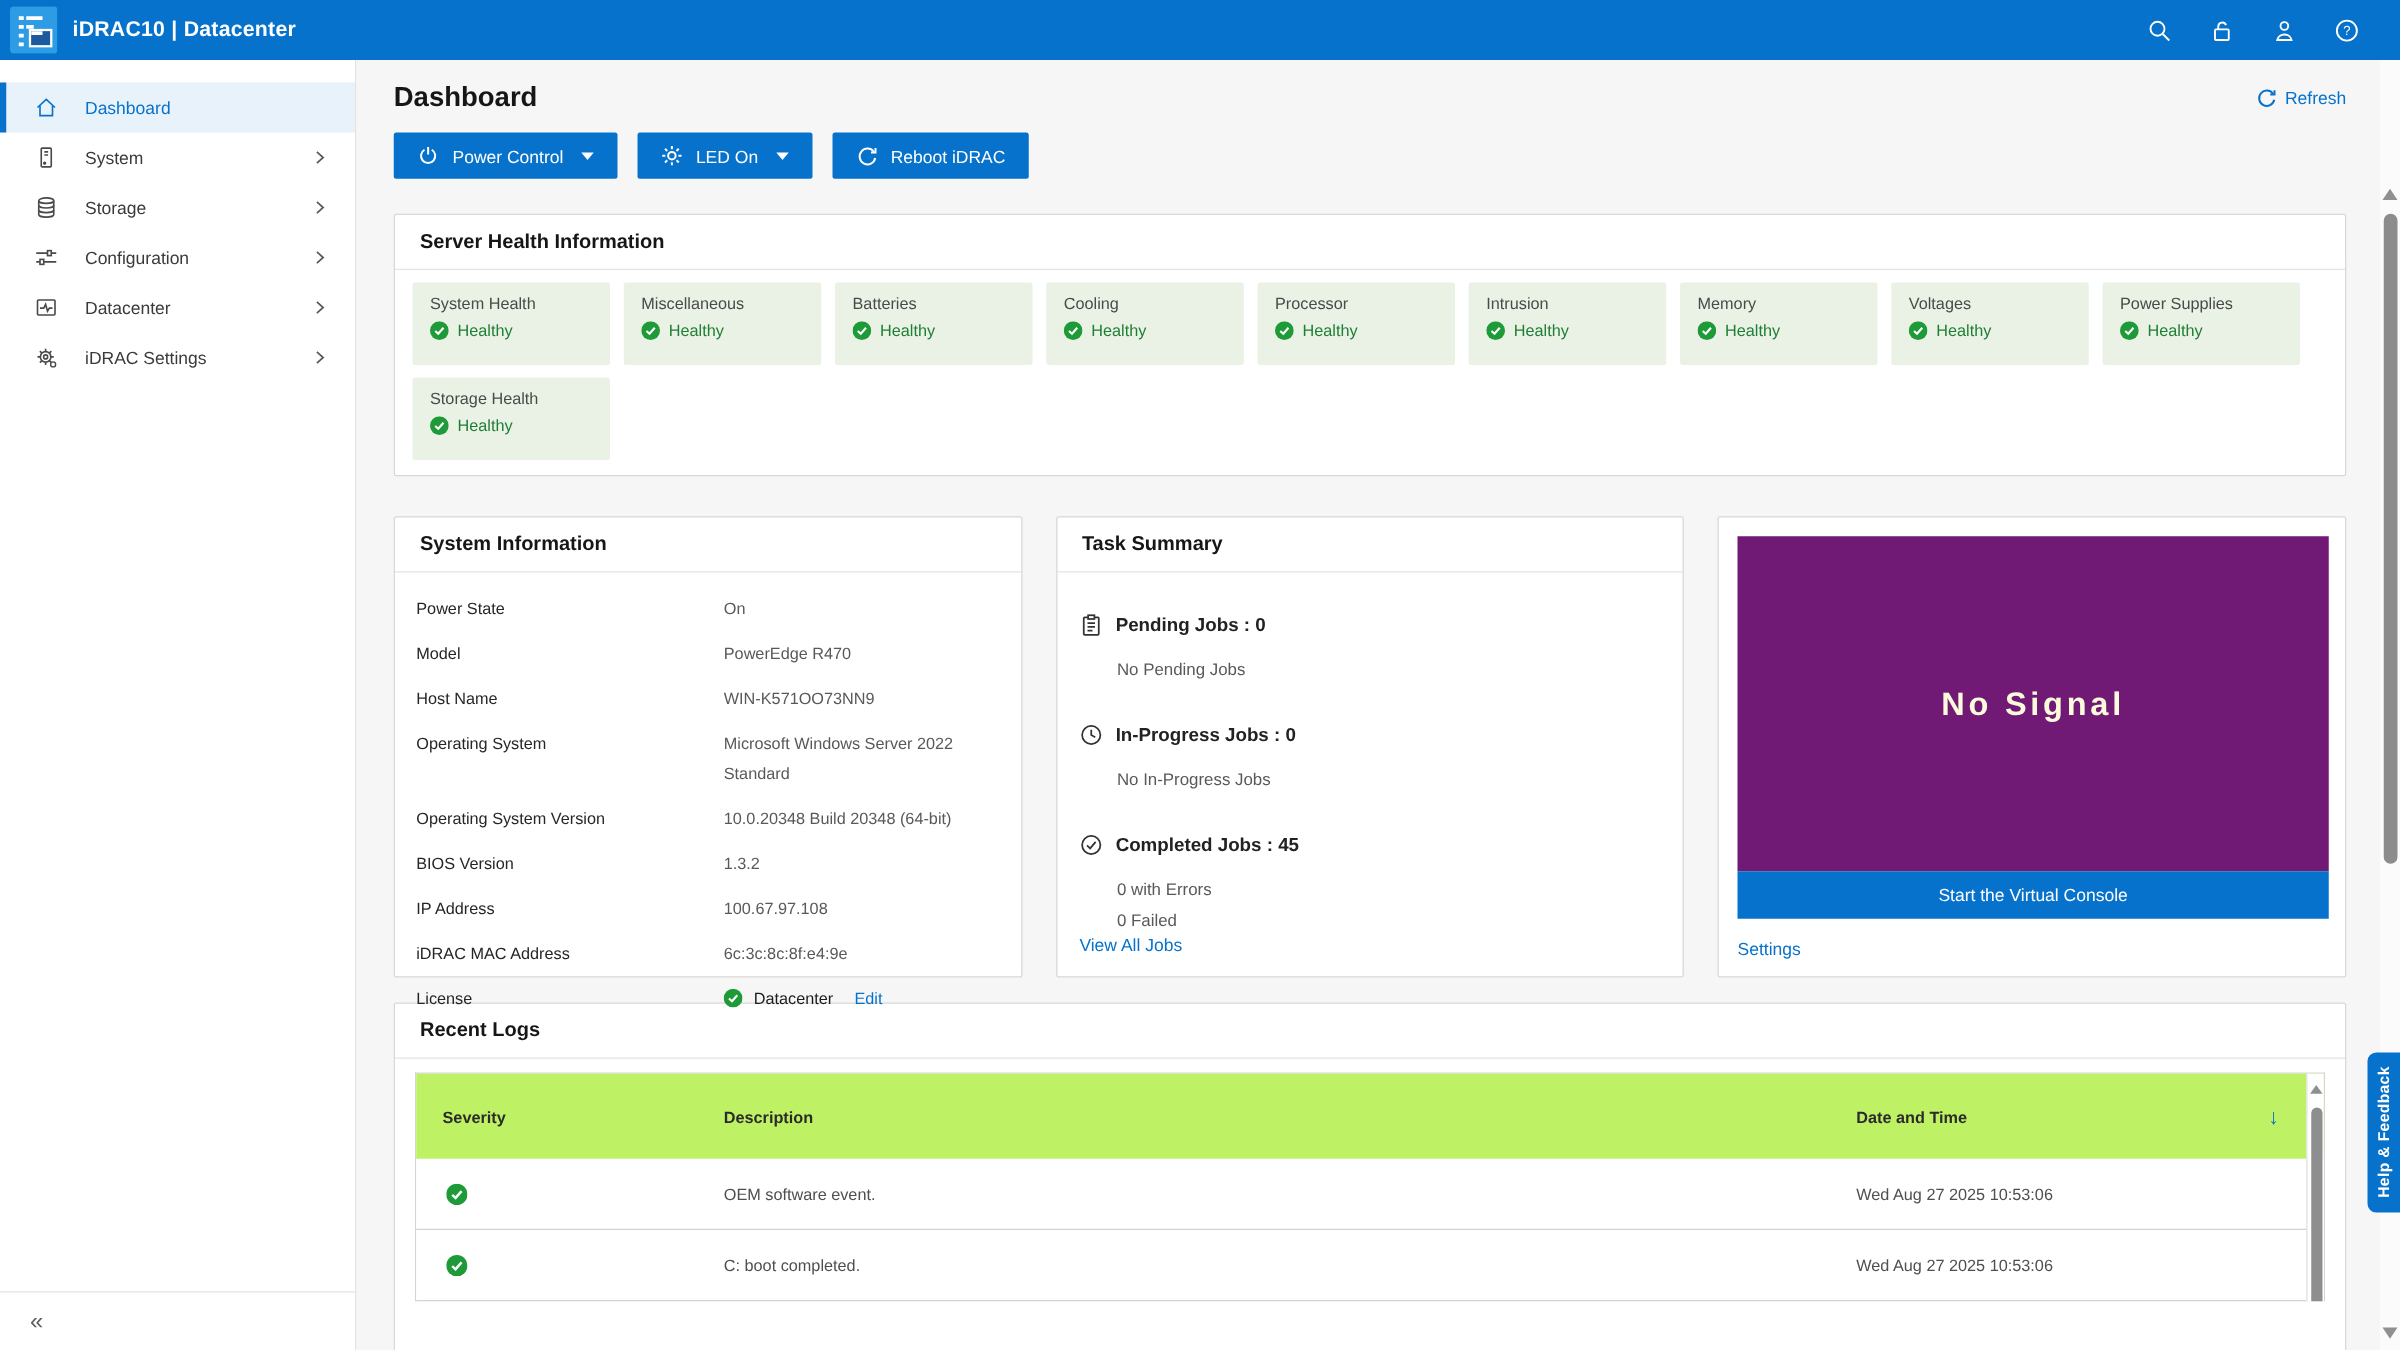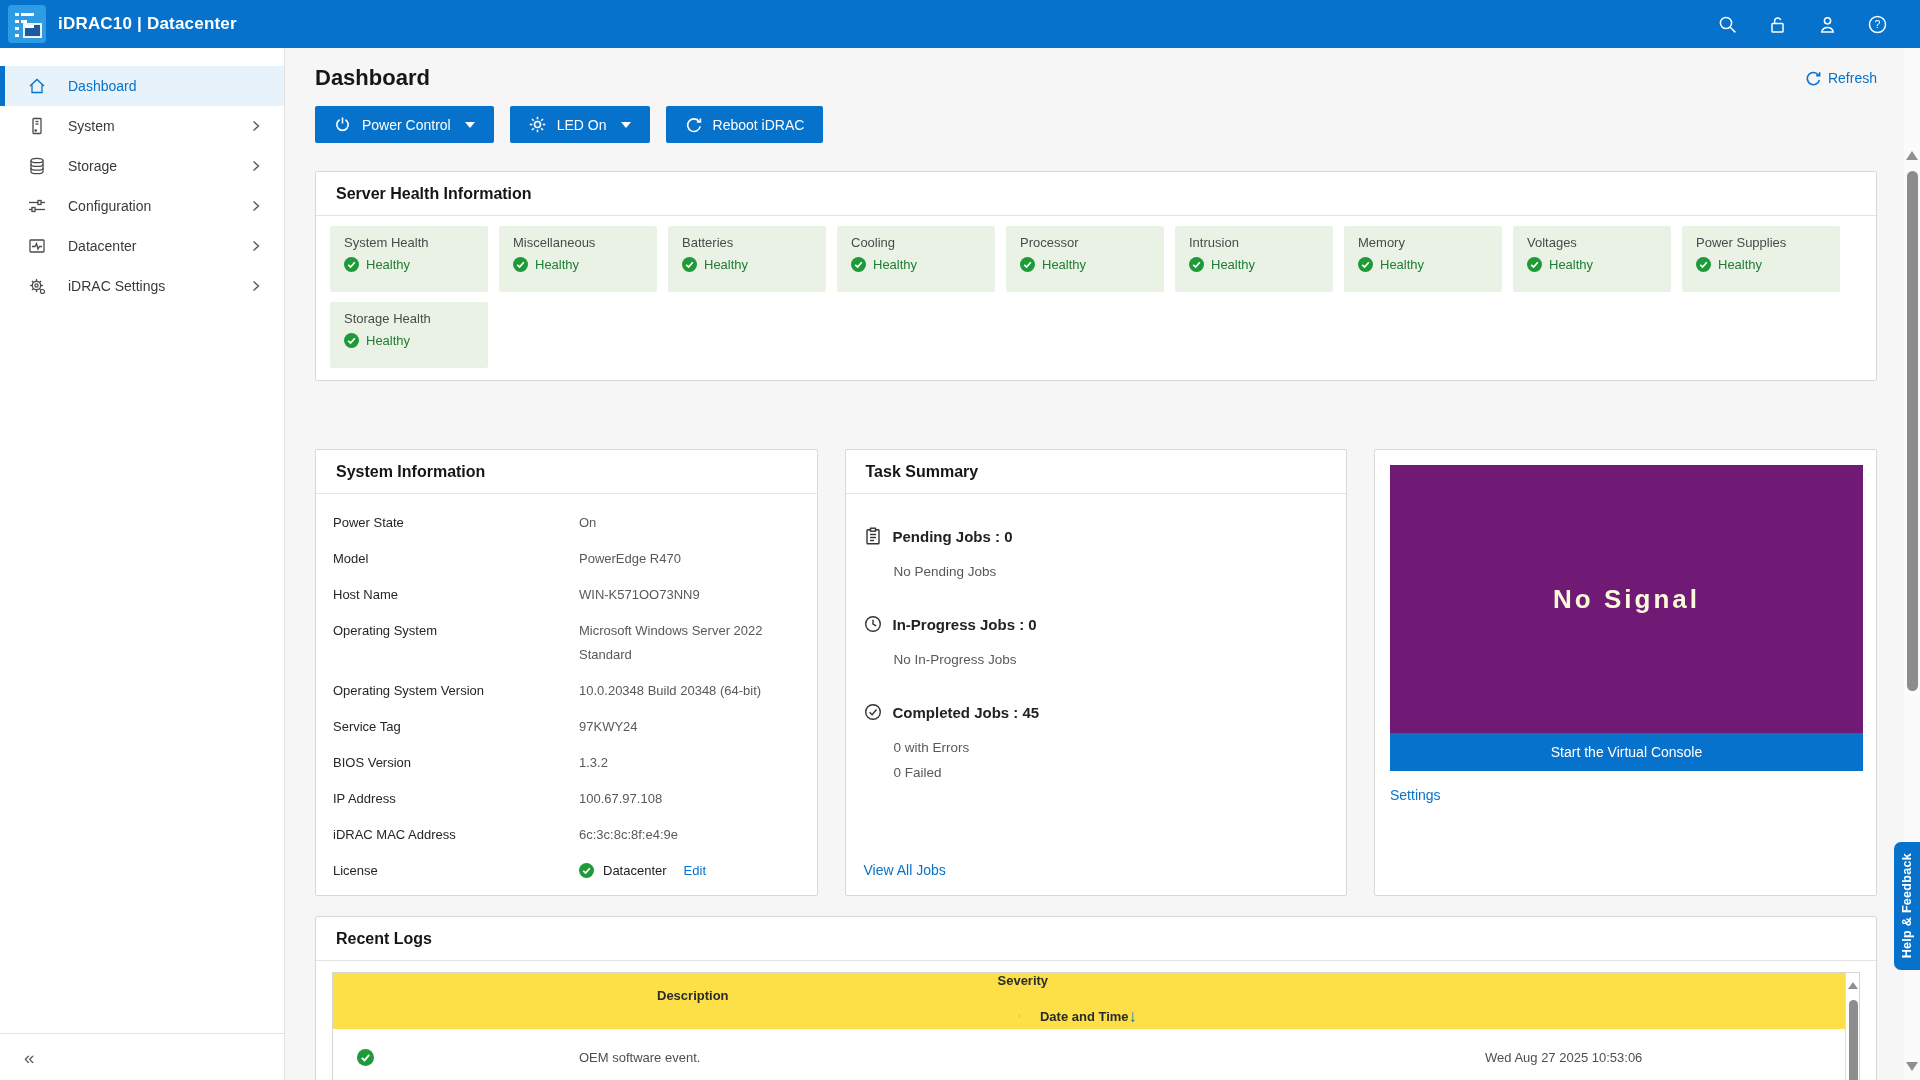--- a/index.html
+++ b/index.html
@@ -47,21 +47,21 @@
   
   .health-panel { margin-top:28px; }
   .tiles { padding:10px 14px 12px; display:flex; flex-wrap:wrap; gap:10px 11px; }
   .tile { width:158px; height:66px; background:#EAF2E5; border-radius:2px; padding:9px 8px 0 14px; }
   .tile-name { font-size:13px; color:#4a4a4a; white-space:nowrap; }
   .tile-status { margin-top:7px; display:flex; align-items:center; gap:7px; font-size:13px; color:#1E7E34; font-weight:500; }
   .check-badge { width:15px; height:15px; flex:none; display:flex; }
 
   
   .panel-row { display:flex; gap:27px; margin-top:32px; }
-  .col-panel { width:503px; height:447px; position:relative;margin-top:36px; }
+  .col-panel { width:503px; height:369px; position:relative; }
 
   
   .info-body { padding:13px 17px 0; }
   .info-row { display:flex; font-size:13px; line-height:16px; padding:8px 0; }
   .info-label { width:246px; flex:none; color:#262626; font-weight:500; }
   .info-value { color:#595959; line-height:24px; margin-top:-4px; }
   .info-row .info-value { }
   .license-value { display:flex; align-items:center; gap:9px; margin-top:-1px; line-height:16px; }
   .link { color:#0672CB; cursor:pointer; }
   .license-edit { margin-left:8px; font-size:13px; }
@@ -79,21 +79,21 @@
   .vc-body { padding:15px; }
   .vc-screen { width:473px; height:268px; background:#701a75; display:flex; align-items:center; justify-content:center; }
   .no-signal { color:#FBFBDC; font-size:26px; font-weight:700; letter-spacing:3px; }
   .vc-start { width:473px; height:38px; background:#0672CB; color:#fff; border:none; font-size:14px; font-family:inherit; cursor:pointer; }
   .vc-settings { display:inline-block; margin-top:16px; font-size:14px; }
 
   
   .logs-panel { margin-top:20px; height:400px; }
   .logs-body { padding:11px 16px 0; }
   .table-wrap { position:relative; border:1px solid #d5d5d5; border-bottom:none; }
-  .thead { display:flex; background:#fde047; height:56px; align-items:center; position:relative; padding-right:14px;flex-direction:column; }
+  .thead { display:flex; background:#bef264; height:68px; align-items:center; position:relative; padding-right:14px; }
   .th { font-size:13px; font-weight:600; color:#2b2b2b; position:relative; padding-left:21px; cursor:pointer; }
   .th-sev { width:225px; }
   .th-desc { width:906px; }
   .th-date { flex:1; display:flex; align-items:center; }
   .th-divider { position:absolute; left:0; top:11px; bottom:11px; width:1px; background:#bdbdbd; }
   .sort-arrow { margin-left:auto; margin-right:22px; color:#0672CB; font-size:17px; line-height:1; cursor:pointer; }
   .trow { display:flex; align-items:center; height:57px; border-bottom:1px solid #d2d2d2; background:#fff; padding-right:14px; }
   .td { font-size:13px; color:#4f4f4f; padding-left:21px; }
   .td-sev { width:225px; display:flex; align-items:center; }
   .td-sev .check-badge { width:17px; height:17px; margin-left:3px; }
@@ -454,24 +454,20 @@
           </div>
         <div class="info-row">
             <span class="info-label">Operating System</span>
             <span class="info-value" style="width:206px;">Microsoft Windows Server 2022 Standard</span>
           </div>
         <div class="info-row">
             <span class="info-label">Operating System Version</span>
             <span class="info-value">10.0.20348 Build 20348 (64-bit)</span>
           </div>
         <div class="info-row">
-            <span class="info-label">Service Tag</span>
-            <span class="info-value">97KWY24</span>
-          </div>
-        <div class="info-row">
             <span class="info-label">BIOS Version</span>
             <span class="info-value">1.3.2</span>
           </div>
         <div class="info-row">
             <span class="info-label">IP Address</span>
             <span class="info-value">100.67.97.108</span>
           </div>
         <div class="info-row">
             <span class="info-label">iDRAC MAC Address</span>
             <span class="info-value">6c:3c:8c:8f:e4:9e</span>

